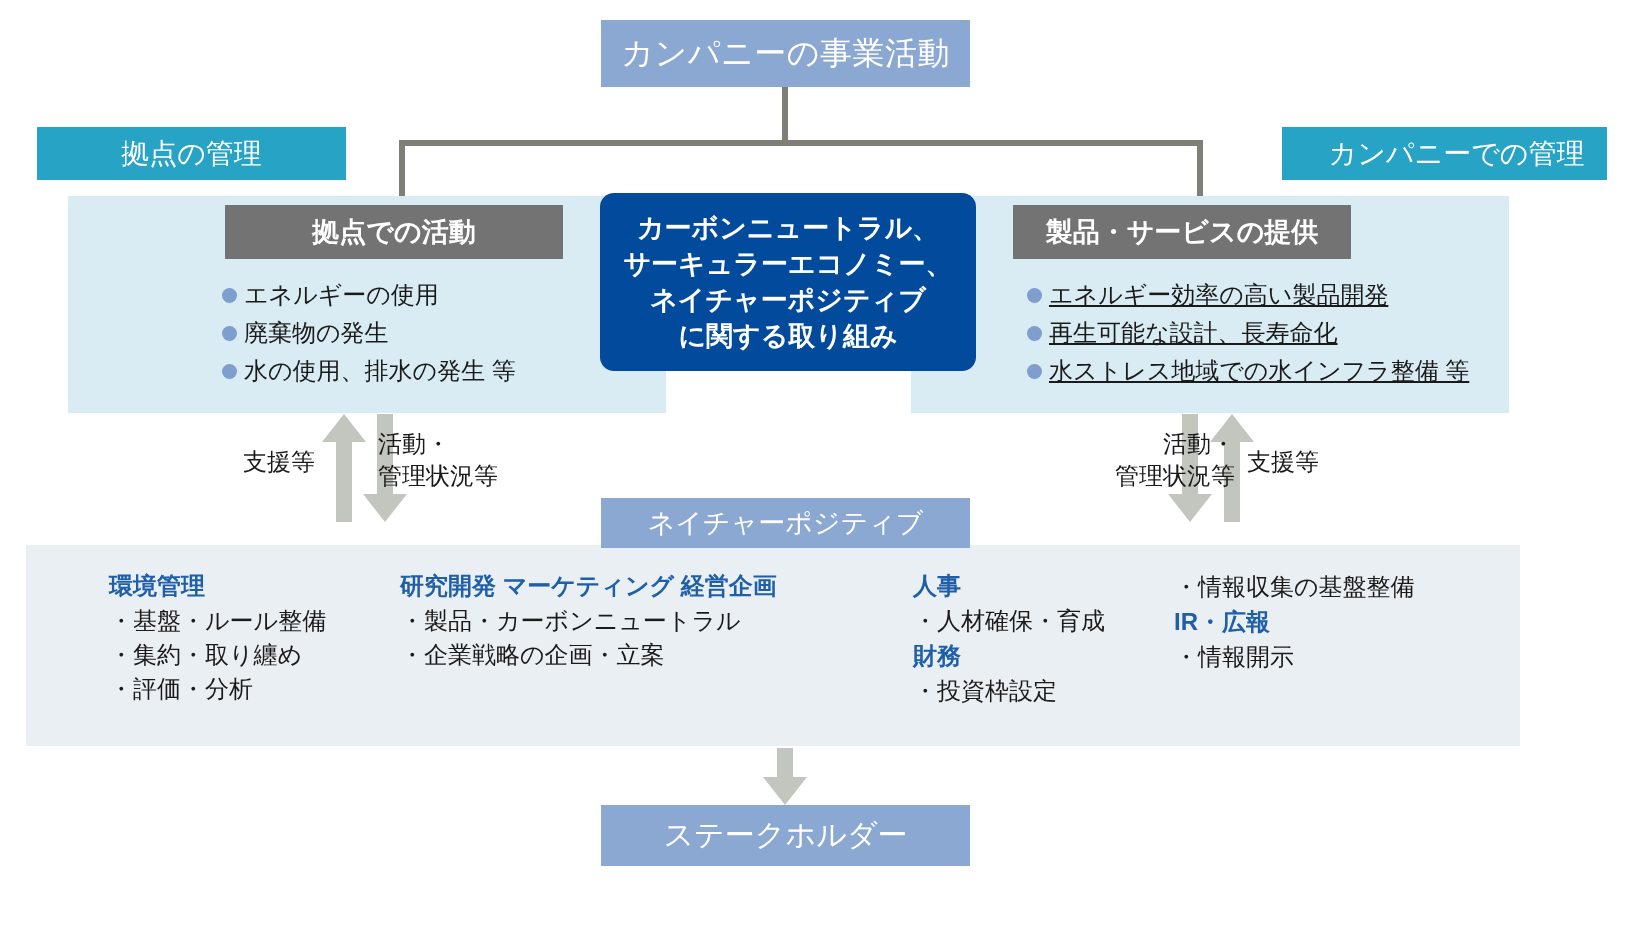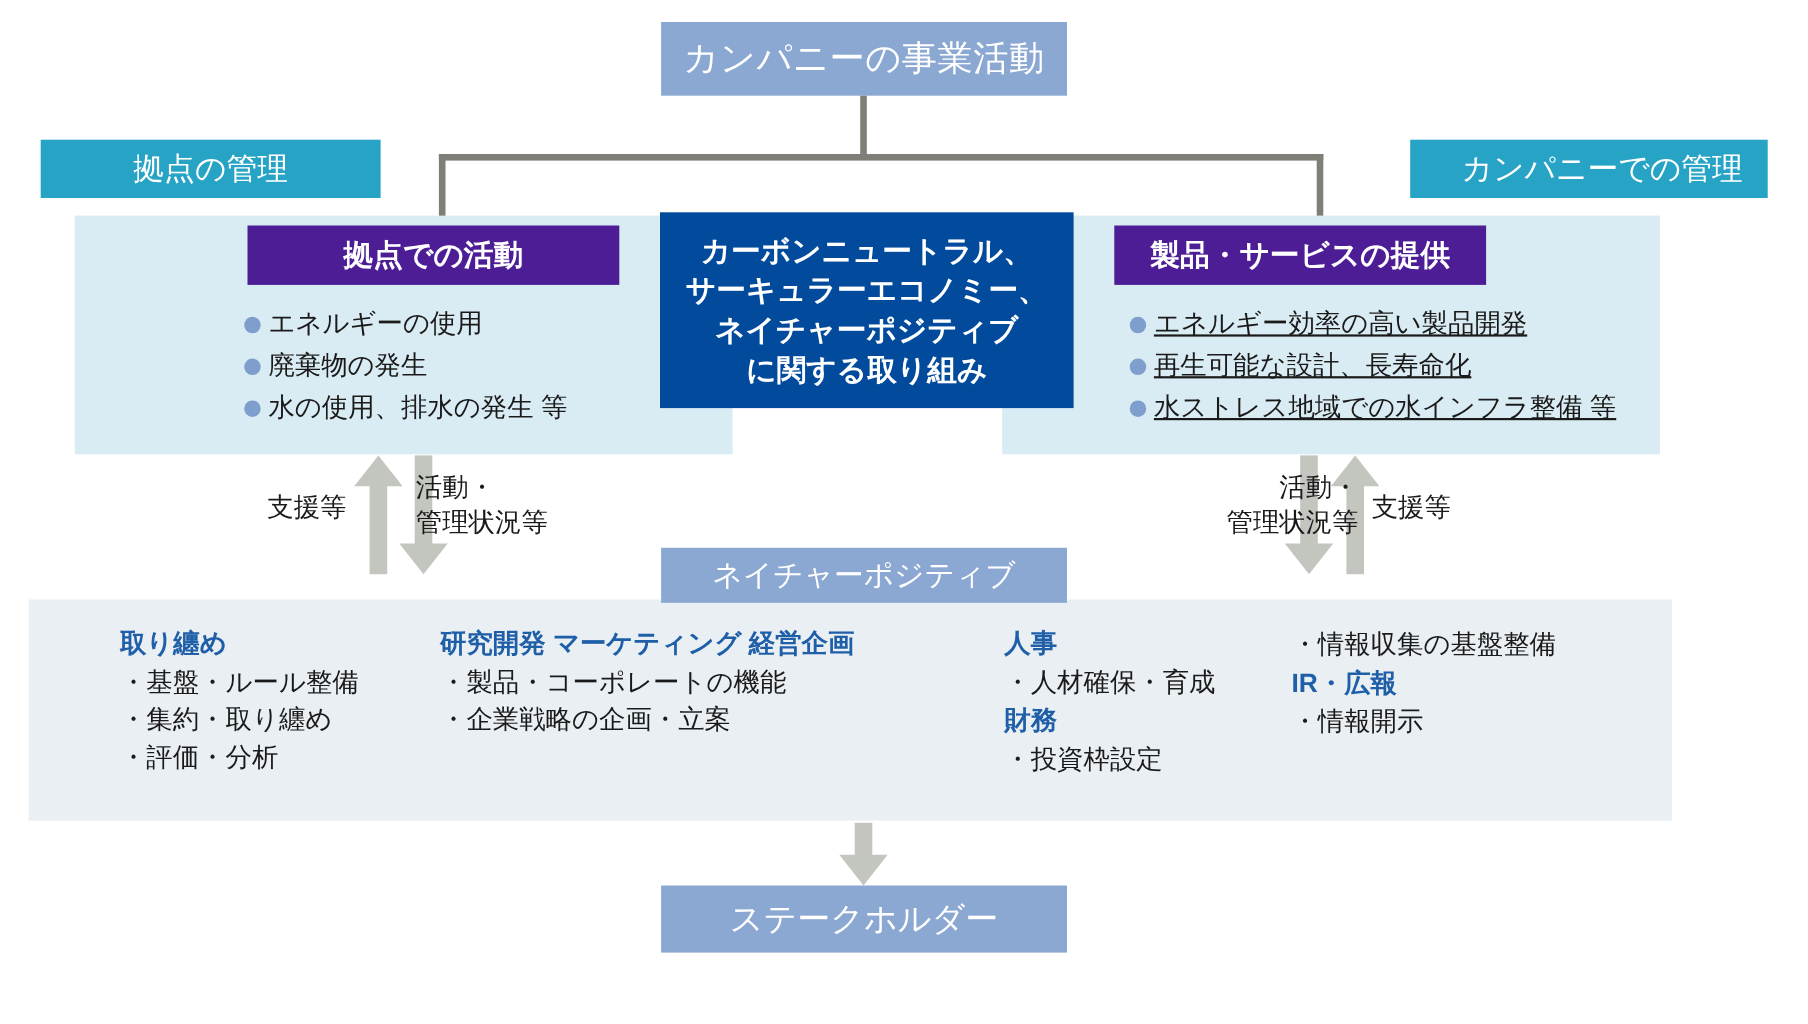--- a/index.html
+++ b/index.html
@@ -35,21 +35,21 @@
   #label-left{left:37px;top:127px;width:309px;height:53px;}
   #label-right{left:1282px;top:127px;width:325px;height:53px;padding-left:24px;}
 
   
   .panel-blue{background:#daecf3;}
   #panel-left{left:68px;top:196px;width:598px;height:217px;}
   #panel-right{left:911px;top:196px;width:598px;height:217px;}
 
   
   .gray-head{
-    background:#4c1d95;color:#ffffff;
+    background:#737373;color:#ffffff;
     display:flex;align-items:center;justify-content:center;
     font-size:27px;font-weight:700;
   }
   #head-left{left:225px;top:205px;width:338px;height:54px;}
   #head-right{left:1013px;top:205px;width:338px;height:54px;}
 
   
   .bullets{font-size:24px;line-height:34px;}
   .bullet-row{display:flex;align-items:flex-start;margin-bottom:4px;}
   .dot{
@@ -57,21 +57,21 @@
     margin-top:10px;margin-right:7px;flex:0 0 auto;
   }
   #bullets-left{left:222px;top:278px;width:430px;}
   #bullets-right{left:1027px;top:278px;width:500px;text-decoration:underline;}
 
   
   #center-box{
     left:600px;top:193px;width:376px;height:178px;
     background:#024a9c;color:#ffffff;
     display:flex;flex-direction:column;align-items:center;justify-content:center;
-    font-size:27px;line-height:36px;font-weight:700;text-align:center;
+    font-size:27px;line-height:36px;font-weight:700;text-align:center;border-radius:14px;
   }
 
   
   .arrow{position:absolute;}
   .arrow .shaft{position:absolute;background:#c3c5bf;}
   .arrow .head{position:absolute;width:0;height:0;}
   .arrow-up .head{
     border-left:22px solid transparent;border-right:22px solid transparent;
     border-bottom:28px solid #c3c5bf;top:0;left:0;
   }
@@ -231,31 +231,31 @@
   <span>支援等</span>
 </div>
 
 <div class="abs" id="panel-corp"></div>
 <div class="abs" id="corp-head">
   <span>ネイチャーポジティブ</span>
 </div>
 
 <div class="corp-col" id="col-1">
   <div class="corp-block">
-    <div class="corp-title">取り纏め</div>
+    <div class="corp-title">環境管理</div>
     <div class="corp-item">・基盤・ルール整備</div>
     <div class="corp-item">・集約・取り纏め</div>
     <div class="corp-item">・評価・分析</div>
   </div>
 </div>
 
 <div class="corp-col" id="col-2">
   <div class="corp-block">
     <div class="corp-title">研究開発 マーケティング 経営企画</div>
-    <div class="corp-item">・製品・コーポレートの機能</div>
+    <div class="corp-item">・製品・カーボンニュートラル</div>
     <div class="corp-item">・企業戦略の企画・立案</div>
   </div>
 </div>
 
 <div class="corp-col" id="col-3">
   <div class="corp-block">
     <div class="corp-title">人事</div>
     <div class="corp-item">・人材確保・育成</div>
   </div>
   <div class="corp-block">

